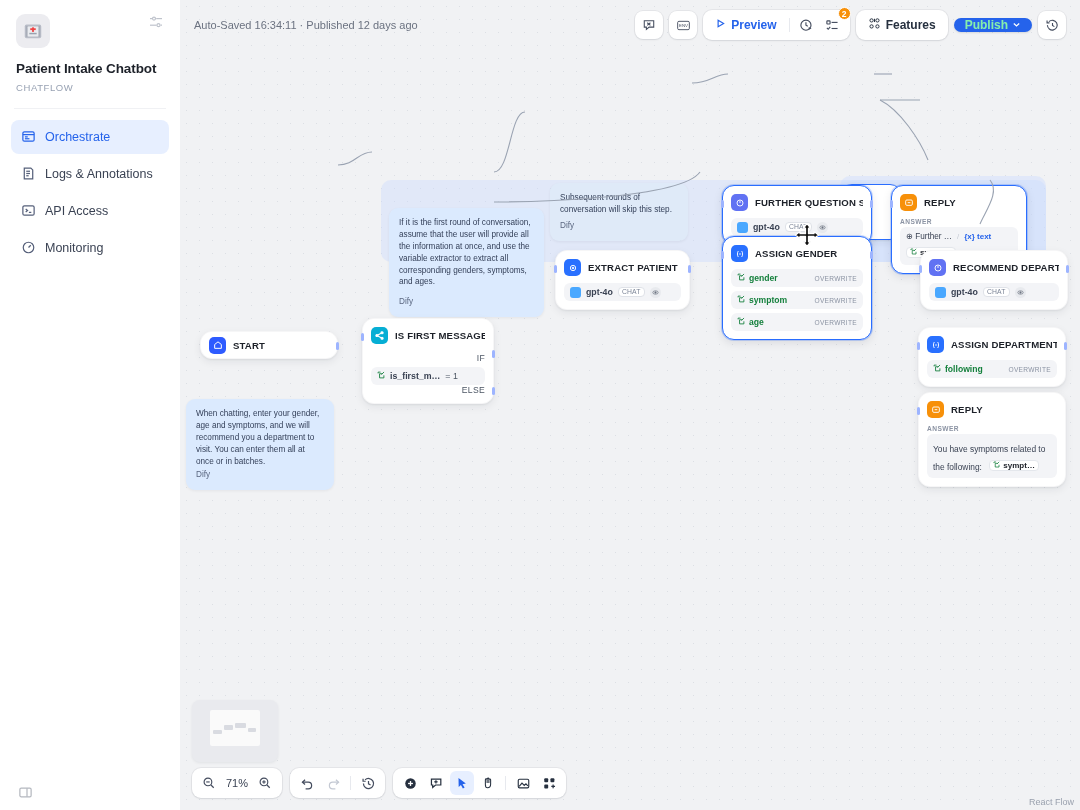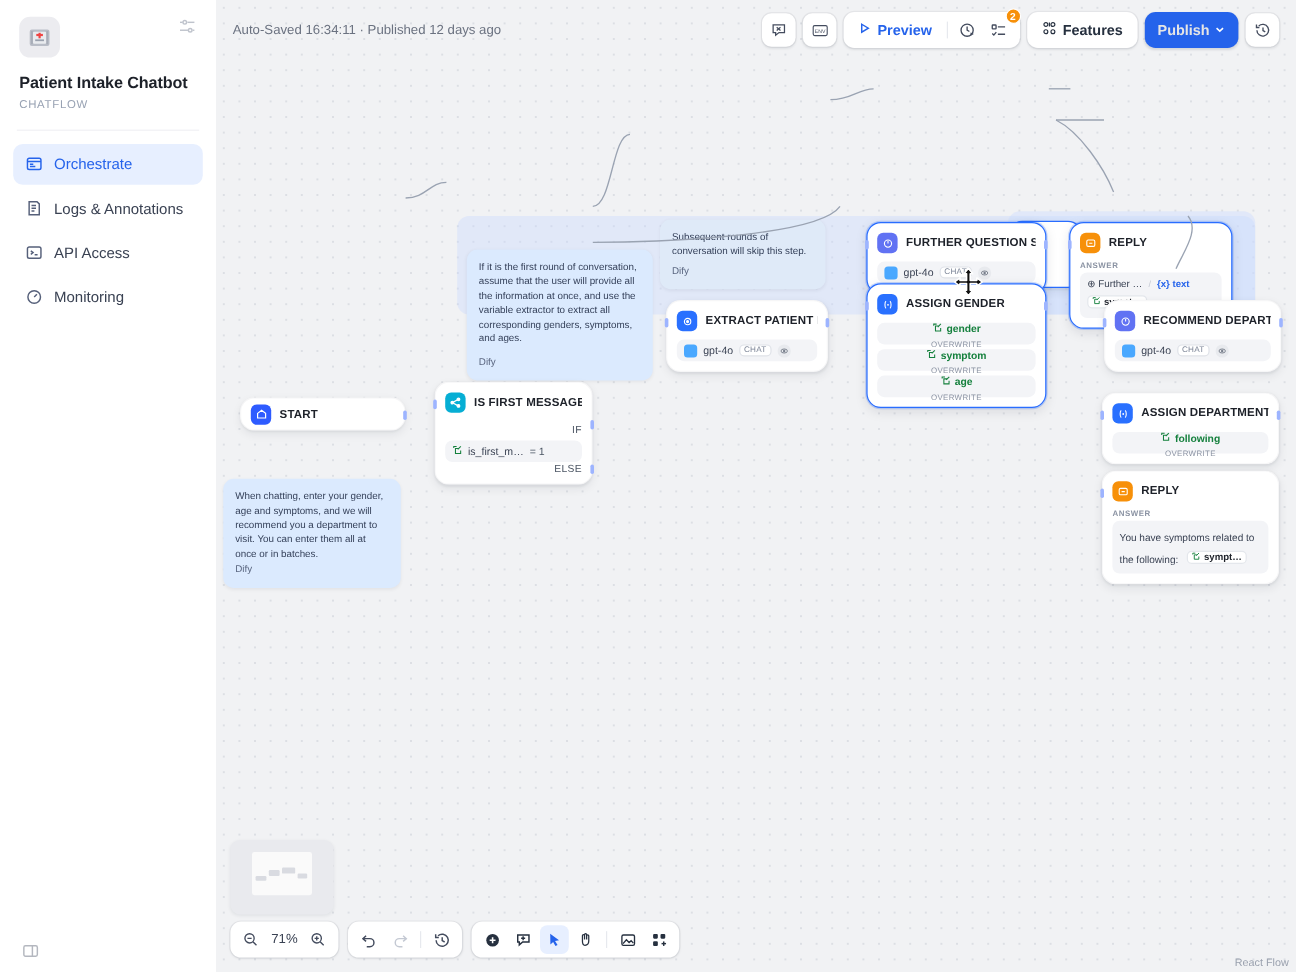--- a/index.html
+++ b/index.html
@@ -88,21 +88,21 @@
   .tb-ico-btn { width: 24px; height: 24px; border-radius:6px; display:flex; align-items:center; justify-content:center; cursor:pointer; position: relative;}
   .tb-sep { width: 1px; height: 14px; background: #e7e9ee; margin: 0 3px; }
   .badge {
     position: absolute; top: -6px; right: -6px;
     min-width: 13px; height: 13px; border-radius: 7px;
     background: #f79009; color: #fff; font-size: 8.5px; font-weight: bold;
     display: flex; align-items: center; justify-content: center; padding: 0 3px;
     border: 1.5px solid #fff;
   }
   .publish {
-    height: 30px; border-radius: 9px; background: #2563eb; color: #e5e5e5;
+    height: 14px; border-radius: 9px; background: #2563eb; color: #86efac;
     font-size: 12px; font-weight: bold; display: flex; align-items: center;
     gap: 4px; padding: 0 11px; cursor: pointer;
     box-shadow: 0 1px 2px rgba(16,24,40,.12);
   }
 
   
   .node {
     position: absolute;
     background: #fff;
     border-radius: 12px;
@@ -121,28 +121,28 @@
     font-size: 9.6px; font-weight: bold; color: #1d2129;
     letter-spacing: .15px; white-space: nowrap; overflow: hidden;
   }
   .n-body { margin-top: 7px; }
   .pill {
     background: #f3f4f7; border-radius: 6px; height: 18px;
     display: flex; align-items: center; gap: 5px; padding: 0 6px;
     font-size: 8.8px; color: #3a4253;
   }
   .pill + .pill { margin-top: 4px; }
-  .pill .lbl { font-weight: normal; }
+  .pill .lbl { font-weight: bold; }
   .tag {
     font-size: 6.8px; color: #7b8496; border: 1px solid #dfe2e8;
     border-radius: 4px; padding: 1px 3px; letter-spacing: .2px; background:#fff;
     line-height: 1;
   }
   .eye { width: 11px; height: 11px; border-radius: 50%; background: #e8eaee; display:flex;align-items:center;justify-content:center;}
-  .varrow { display: flex; align-items: center; justify-content: space-between; flex-direction: column; }
+  .varrow { display: flex; align-items: center; justify-content: space-between; }
   .vleft { display: flex; align-items: center; gap: 4px; font-size: 8.6px; color: #15803d; font-weight: bold;}
   .ow { font-size: 6.6px; color: #8b93a3; letter-spacing: .3px; }
   .ans-label { font-size: 6.6px; font-weight: bold; color: #8b93a3; letter-spacing: .45px; margin-bottom: 2px;}
   .ans-box { background: #f3f4f7; border-radius: 6px; padding: 4px 6px; }
   .ans-text { font-size: 8.4px; color: #3a4253; line-height: 1.35; }
   .chipv {
     display: inline-flex; align-items: center; gap: 3px;
     background: #fff; border: 1px solid #e4e7ec; border-radius: 4px;
     padding: 0 3px; font-size: 8px; color: #1d2129; font-weight: bold;
     vertical-align: middle;

